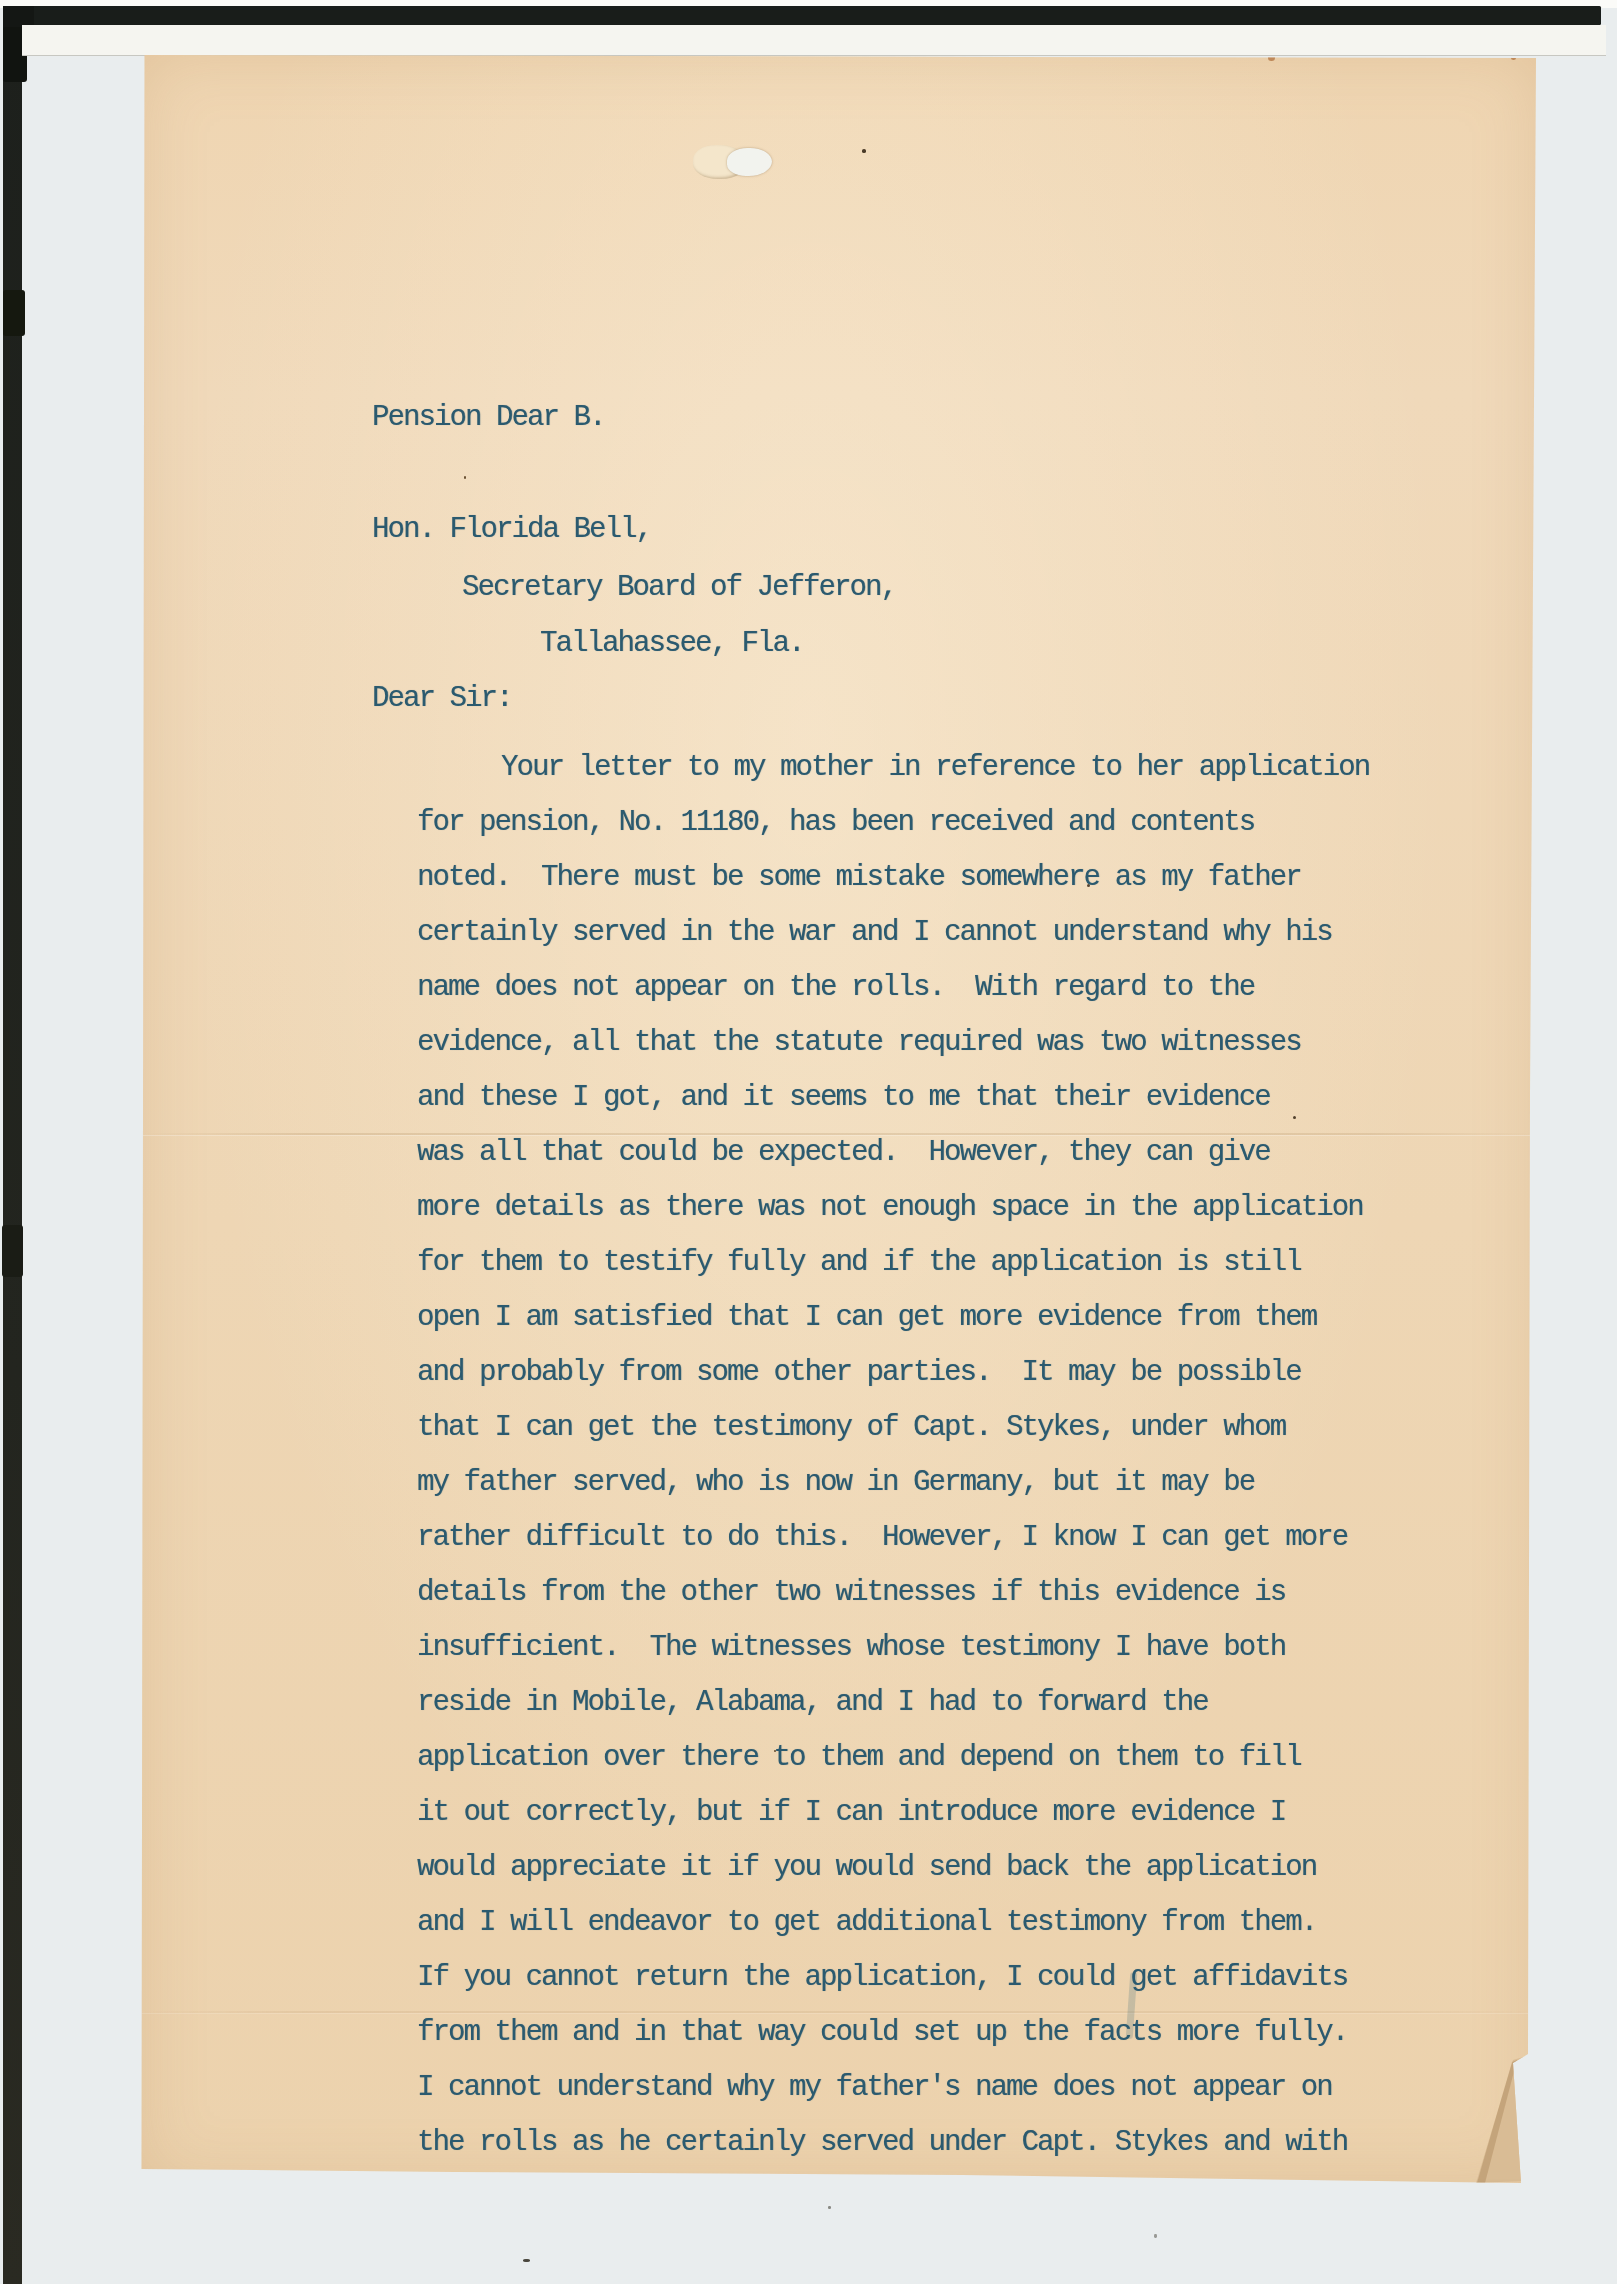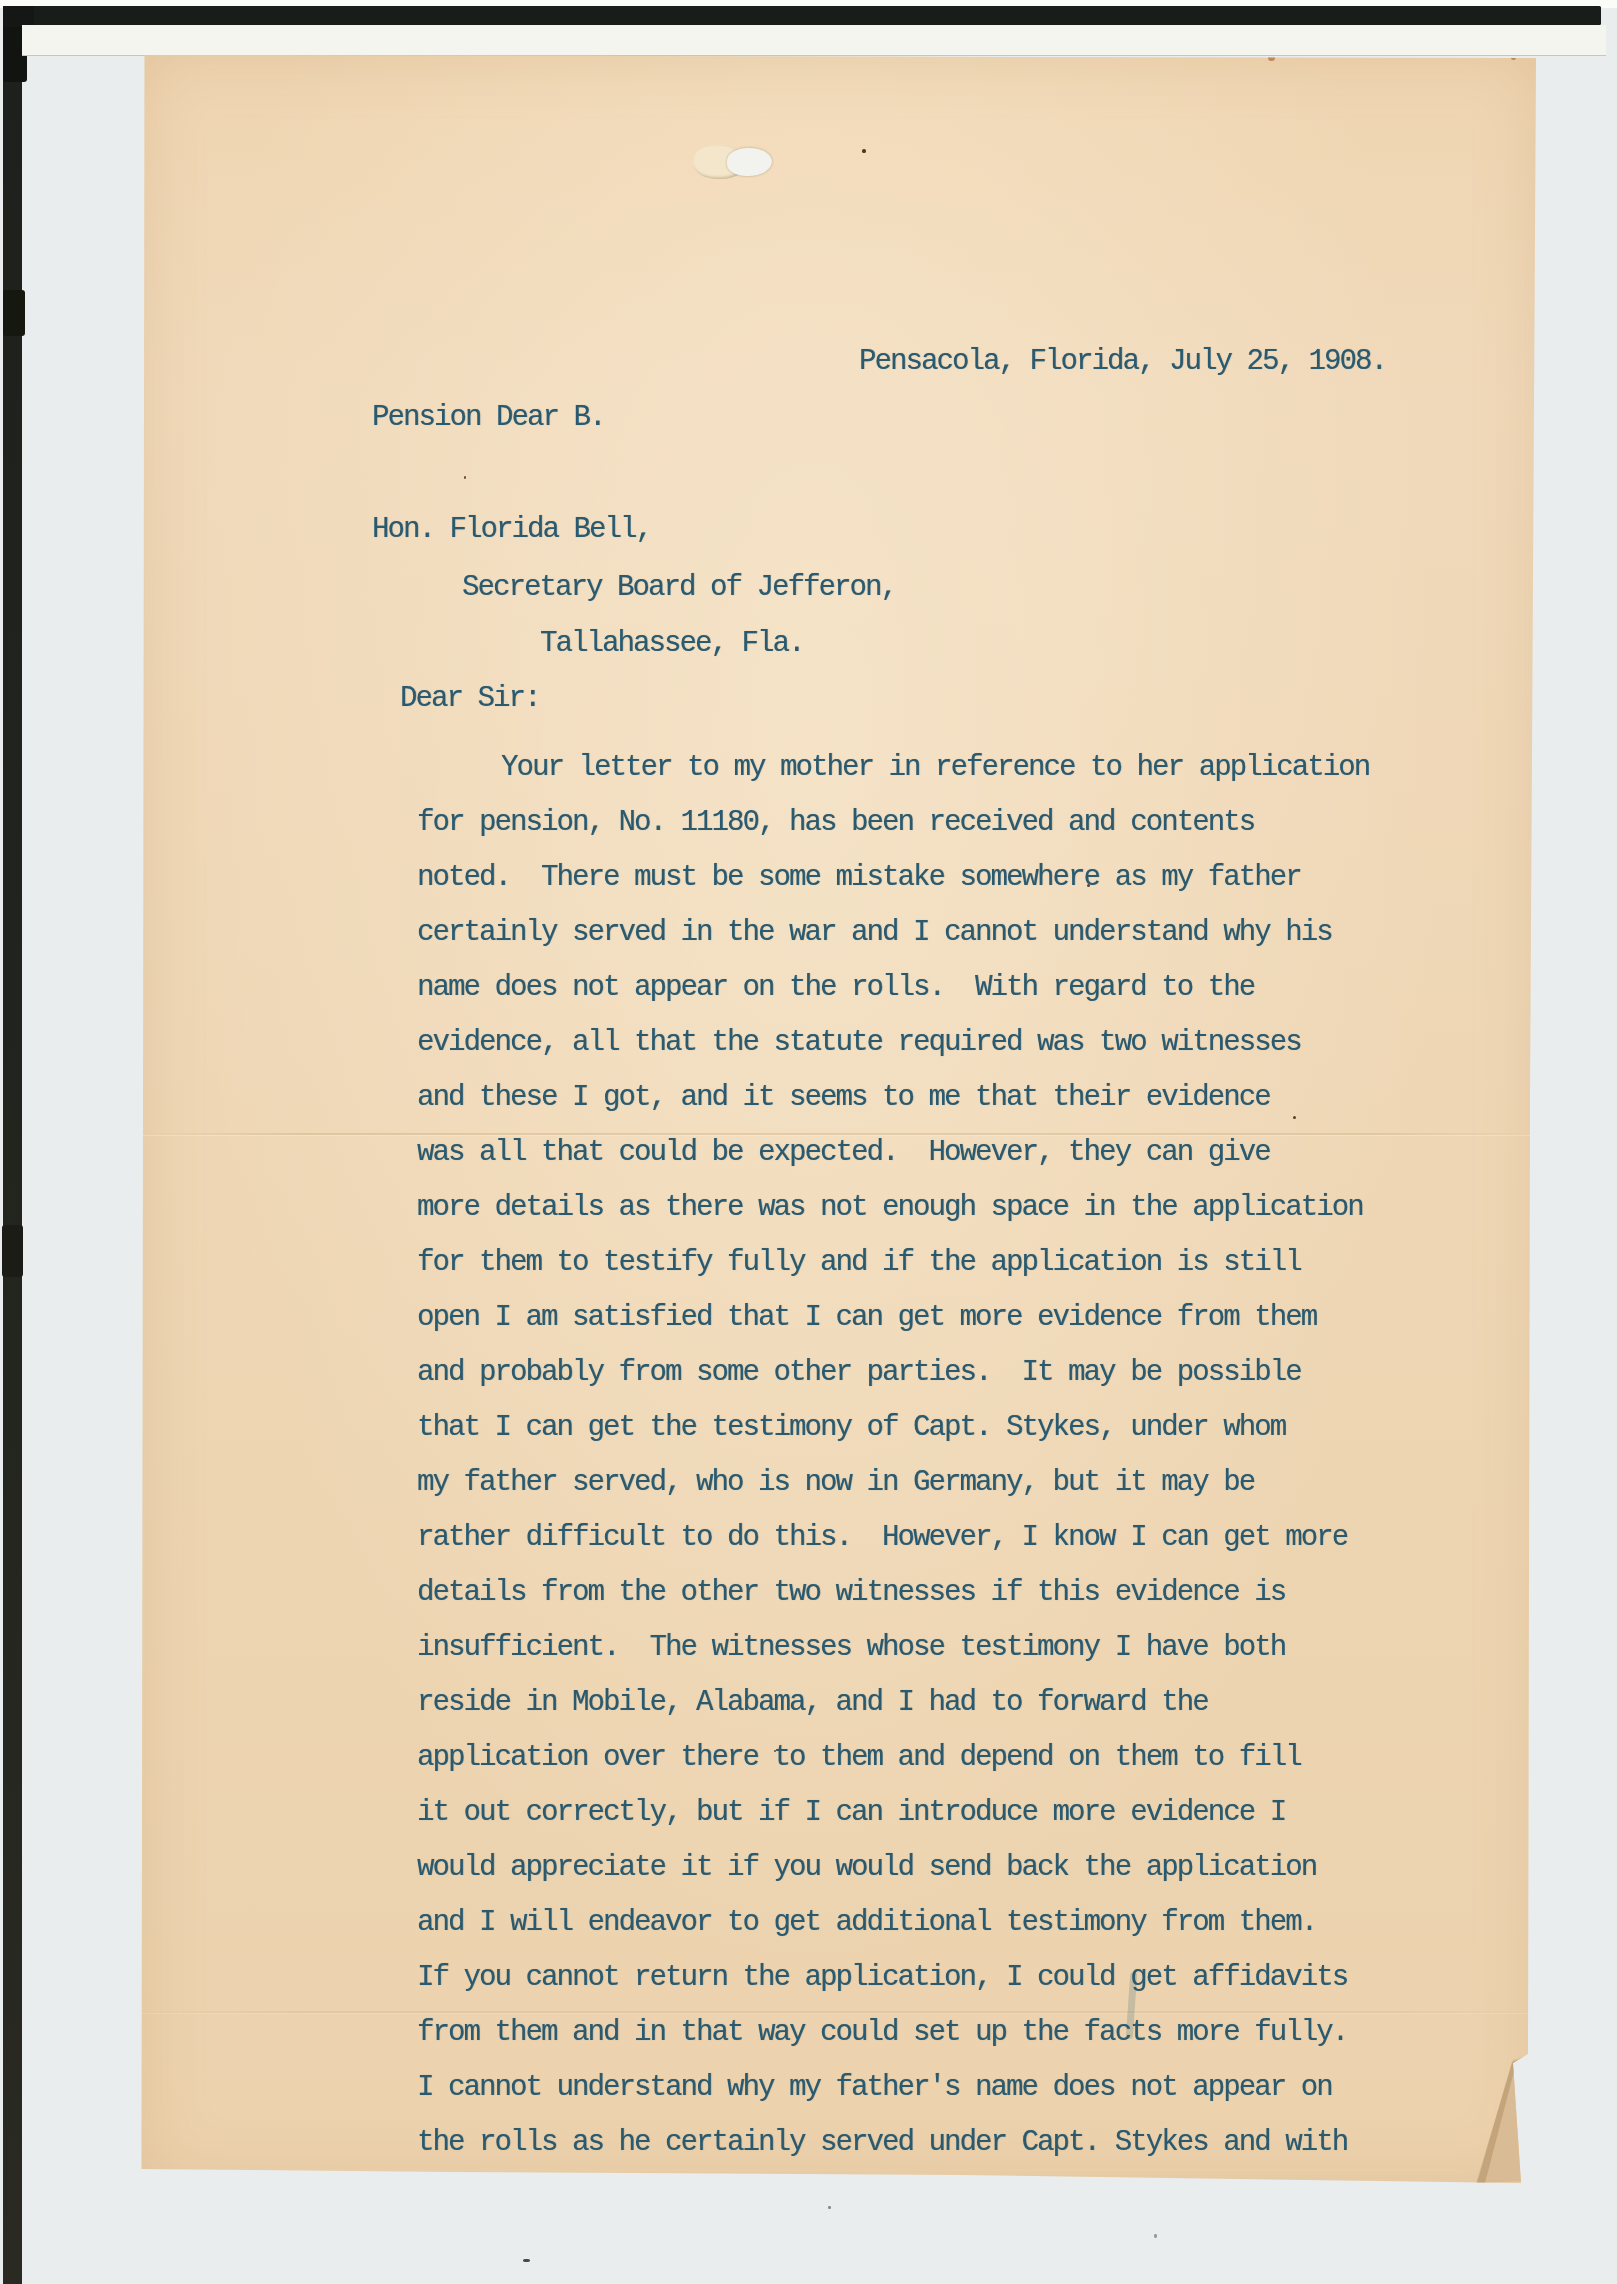--- a/index.html
+++ b/index.html
@@ -80,26 +80,25 @@
     <div class="rust" style="left:1128px;top:3px;"></div>
     <div class="rust" style="left:1371px;top:3.7px;width:5.2px;height:4.5px;"></div>
     <div class="speck" style="left:722px;top:97px;width:3.7px;height:3.7px;background:#4a3b28;"></div>
     <div class="speck" style="left:947px;top:832px;width:3px;height:3px;background:#5a4632;"></div>
     <div class="speck" style="left:324px;top:424px;width:2.2px;height:3px;background:#6a5132;"></div>
     <div class="speck" style="left:1153px;top:1064px;width:3px;height:3px;background:#51402c;"></div>
     <div class="speck" style="left:634px;top:1698px;width:2.2px;height:2.2px;background:#5f4a30;"></div>
     <div class="speck" style="left:306px;top:2128px;width:4.5px;height:3.7px;background:#3b372e;"></div>
     <div class="smear"></div>
 
-    <div class="tw" style="left:719px;top:293px;">Pensacola, Florida, July 25, 1908.</div>
     <div class="tw" style="left:232px;top:349px;">Pension Dear B.</div>
     <div class="tw" style="left:232px;top:461px;">Hon. Florida Bell,</div>
     <div class="tw" style="left:322px;top:519px;">Secretary Board of Jefferon,</div>
     <div class="tw" style="left:400px;top:575px;text-align:center;">Tallahassee, Fla.</div>
-    <div class="tw" style="left:232px;top:630px;margin-left:28px;">Dear Sir:</div>
+    <div class="tw" style="left:232px;top:630px;">Dear Sir:</div>
 
     <div class="tw body-block"><div class="tline indent">Your letter to my mother in reference to her application</div><div class="tline">for pension, No. 11180, has been received and contents</div><div class="tline">noted.  There must be some mistake somewhere as my father</div><div class="tline">certainly served in the war and I cannot understand why his</div><div class="tline">name does not appear on the rolls.  With regard to the</div><div class="tline">evidence, all that the statute required was two witnesses</div><div class="tline">and these I got, and it seems to me that their evidence</div><div class="tline">was all that could be expected.  However, they can give</div><div class="tline">more details as there was not enough space in the application</div><div class="tline">for them to testify fully and if the application is still</div><div class="tline">open I am satisfied that I can get more evidence from them</div><div class="tline">and probably from some other parties.  It may be possible</div><div class="tline">that I can get the testimony of Capt. Stykes, under whom</div><div class="tline">my father served, who is now in Germany, but it may be</div><div class="tline">rather difficult to do this.  However, I know I can get more</div><div class="tline">details from the other two witnesses if this evidence is</div><div class="tline">insufficient.  The witnesses whose testimony I have both</div><div class="tline">reside in Mobile, Alabama, and I had to forward the</div><div class="tline">application over there to them and depend on them to fill</div><div class="tline">it out correctly, but if I can introduce more evidence I</div><div class="tline">would appreciate it if you would send back the application</div><div class="tline">and I will endeavor to get additional testimony from them.</div><div class="tline">If you cannot return the application, I could get affidavits</div><div class="tline">from them and in that way could set up the facts more fully.</div><div class="tline">I cannot understand why my father's name does not appear on</div><div class="tline">the rolls as he certainly served under Capt. Stykes and with</div></div>
   </div>
 
   <div class="below-speck" style="left:523px;top:2259px;width:6.7px;height:3px;"></div>
   <div class="below-speck" style="left:828px;top:2206px;width:3px;height:3px;opacity:.6;"></div>
   <div class="below-speck" style="left:1154px;top:2234px;width:3px;height:3.7px;opacity:.5;"></div>
 </div>
 
 

